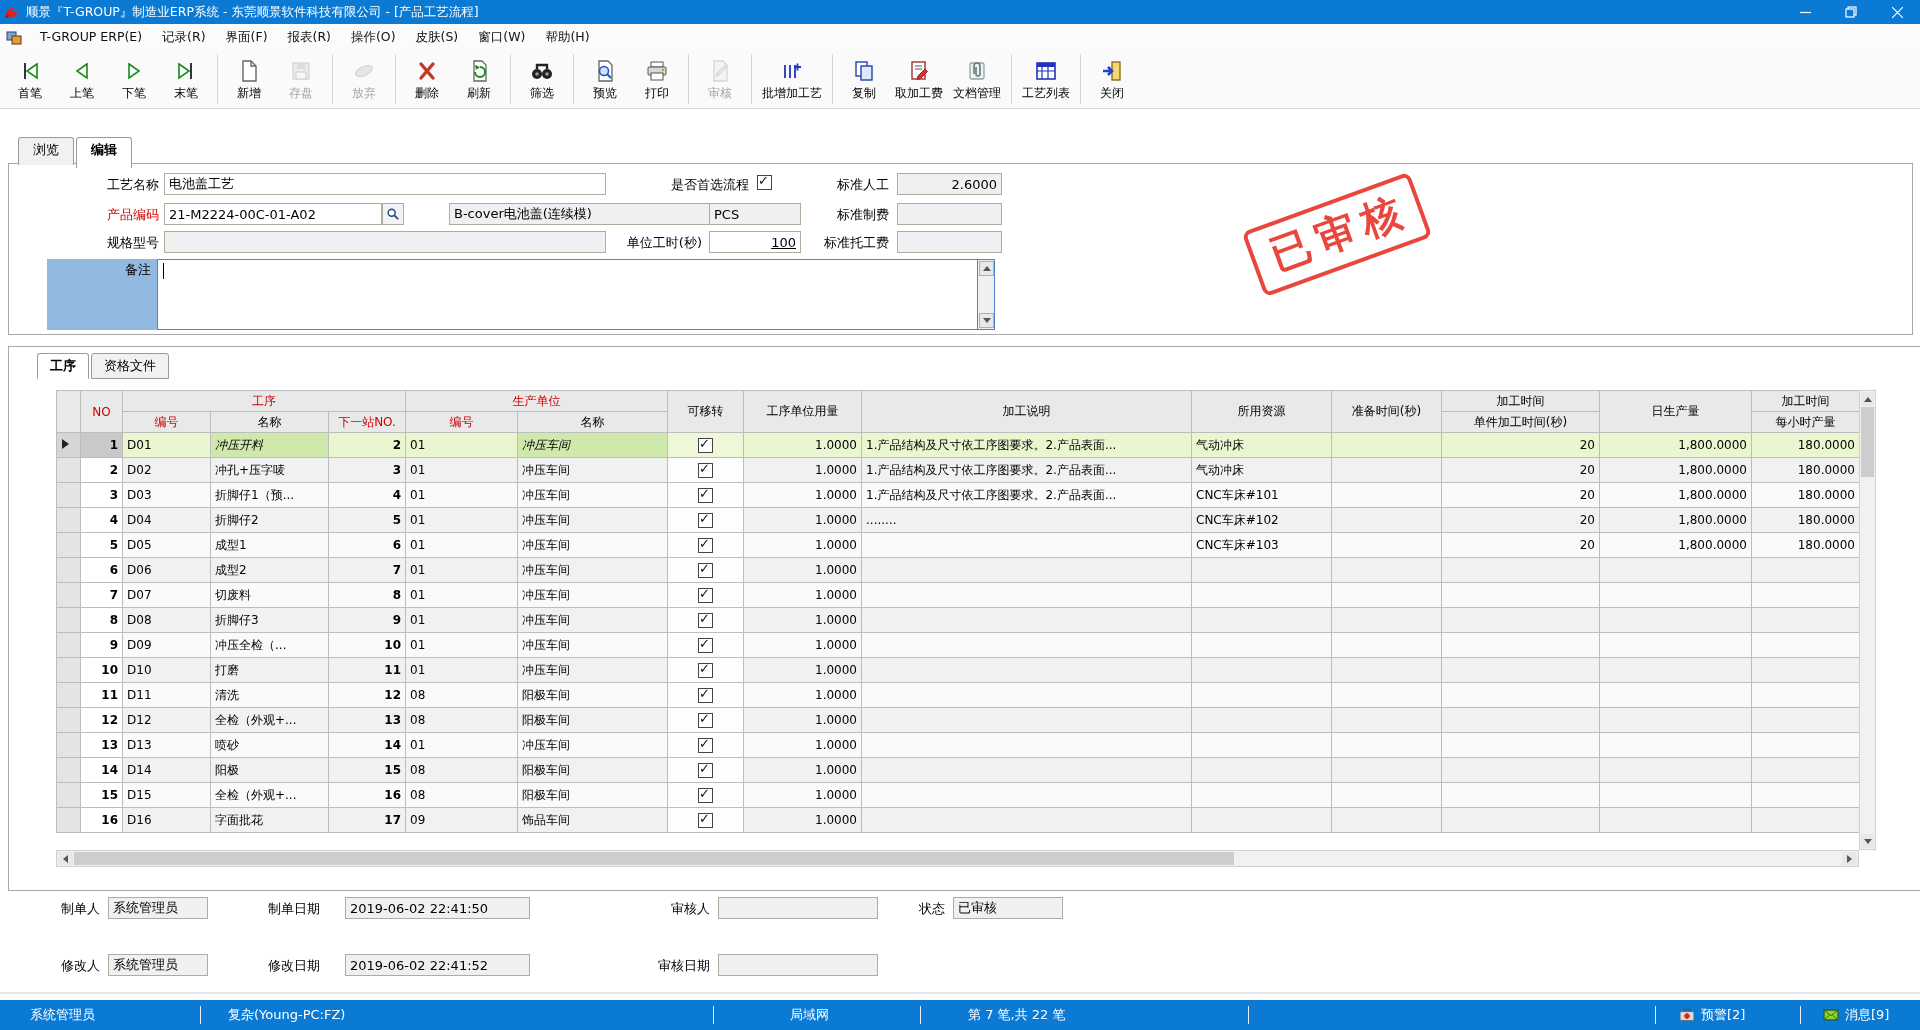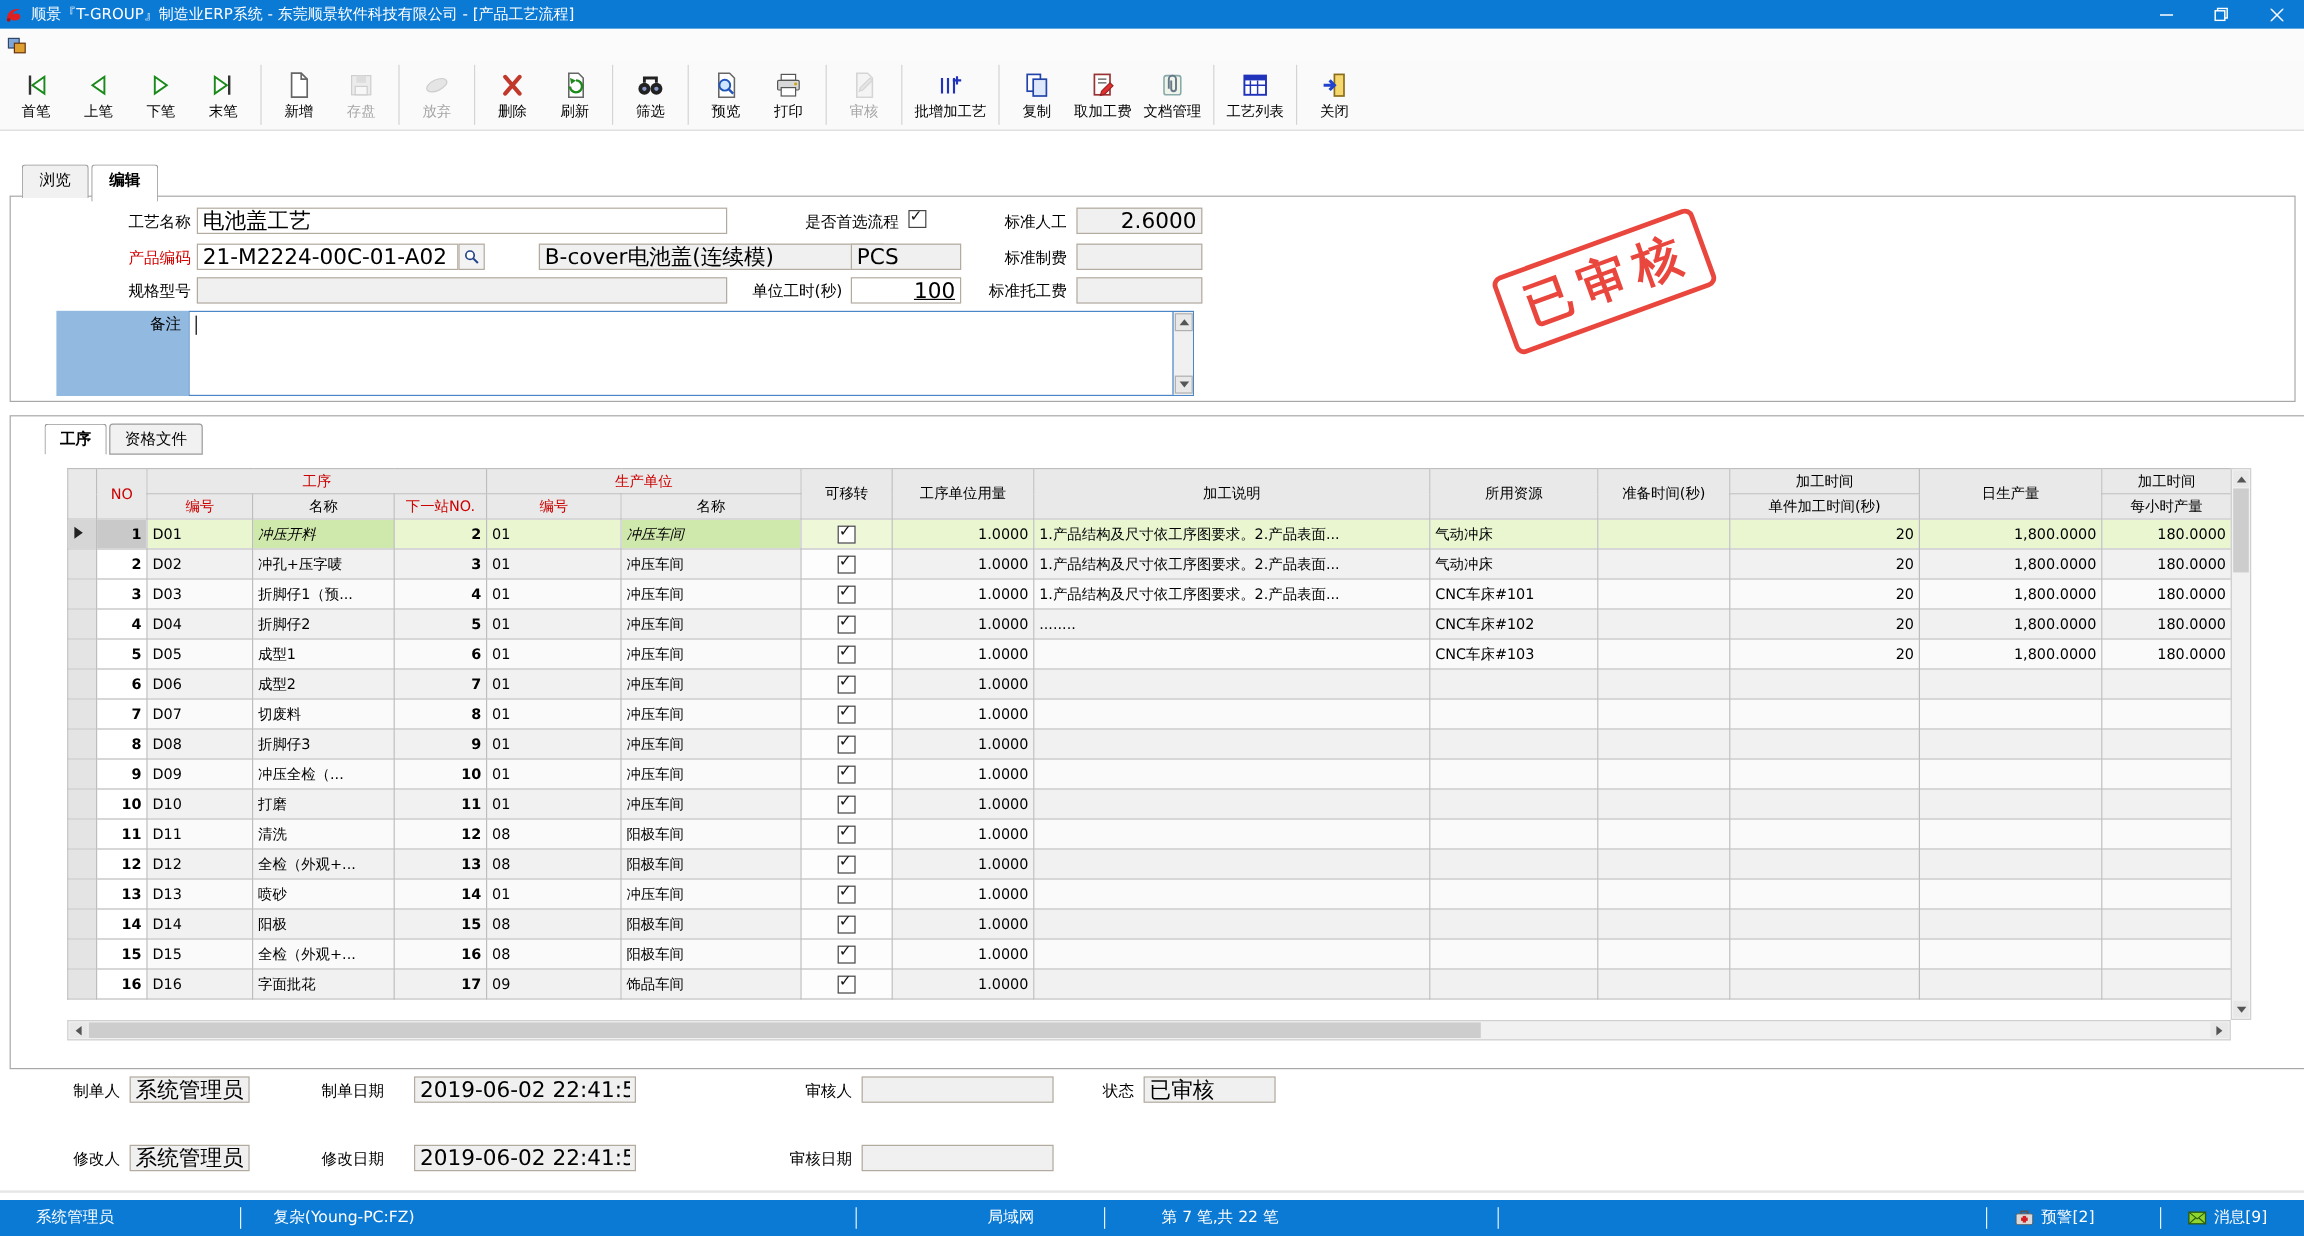--- a/index.html
+++ b/index.html
@@ -40,21 +40,21 @@
   .vtab{border:1px solid #9a9a9a;border-bottom:none;background:#f1f1f1;padding:3px 14px 0;
         margin-right:2px;font-size:13px;border-radius:3px 3px 0 0;height:24px;}
   .vtab.active{background:#fff;font-weight:bold;height:27px;position:relative;top:0;z-index:4;}
 
   
   .formpanel{position:absolute;left:8px;top:163px;width:1903px;height:170px;background:#fff;
              border:1px solid #a8a8a8;}
   .flabel{position:absolute;text-align:right;font-size:13px;color:#000;white-space:nowrap;}
   .flabel.red{color:#d40000;}
   .finput{position:absolute;height:22px;border:1px solid #b3ab9e;background:#fff;
-          font-family:inherit;font-size:18px;padding:0 4px;box-sizing:border-box;color:#000;}
+          font-family:inherit;font-size:13px;padding:0 4px;box-sizing:border-box;color:#000;}
   .finput.ro{background:#f0f0f0;}
   .finput.num{text-align:right;}
   .cb{display:inline-block;width:13px;height:13px;border:1px solid #444;background:#fff;
       position:relative;vertical-align:middle;}
   .cb .tick{position:absolute;left:0px;top:-3px;font-size:13px;color:#111;font-weight:bold;line-height:16px;}
   .lookup-btn{position:absolute;width:22px;height:22px;border:1px solid #b3ab9e;background:#f3f3f3;
               display:flex;align-items:center;justify-content:center;box-sizing:border-box;}
   .remark-label{position:absolute;left:38px;top:95px;width:110px;height:71px;background:#92b9e0;
                 text-align:right;padding:2px 6px 0 0;box-sizing:border-box;font-size:13px;}
   .remark-box{position:absolute;left:148px;top:95px;width:838px;height:71px;background:#fff;
@@ -154,20 +154,30 @@
   </div>
 </div>
 
 <div class="menubar">
   <span class="icon m-logo">
     <svg width="16" height="16" viewBox="0 0 16 16">
         <rect x="1" y="3" width="9" height="8" fill="#7da7d9" stroke="#334466"></rect>
         <rect x="6" y="7" width="9" height="8" fill="#e0a030" stroke="#663311"></rect>
       </svg>
   </span>
+  <span id="menu-items" style="display:flex;">
+      <span class="menu-item">T-GROUP ERP(E)</span>
+      <span class="menu-item">记录(R)</span>
+      <span class="menu-item">界面(F)</span>
+      <span class="menu-item">报表(R)</span>
+      <span class="menu-item">操作(O)</span>
+      <span class="menu-item">皮肤(S)</span>
+      <span class="menu-item">窗口(W)</span>
+      <span class="menu-item">帮助(H)</span>
+    </span>
   <div class="mdictrls">
     <span class="mdictrl">─</span>
     <span class="mdictrl"><svg width="12" height="12" viewBox="0 0 12 12">
           <rect x="3" y="1" width="8" height="8" fill="none" stroke="#333" stroke-width="1.3"></rect>
           <rect x="1" y="3" width="8" height="8" fill="#fbfbfb" stroke="#333" stroke-width="1.3"></rect>
         </svg></span>
     <span class="mdictrl"><svg width="11" height="11" viewBox="0 0 11 11">
           <path d="M0 0l11 11M11 0L0 11" stroke="#333" stroke-width="1.3"></path>
         </svg></span>
   </div>
@@ -783,21 +793,21 @@
   <input class="finput ro" style="left: 718px; top: 0px; width: 160px;" value="">
 </div>
 
 <div class="topline"></div>
 
 <div class="statusbar">
   <span class="sb-item" style="left:30px;">系统管理员</span>
   <span class="sb-sep" style="left:200px;"></span>
   <span class="sb-item" style="left:228px;">复杂(Young-PC:FZ)</span>
   <span class="sb-sep" style="left:713px;"></span>
-  <span class="sb-item" style="left:790px;margin-left:33px;">局域网</span>
+  <span class="sb-item" style="left:790px;">局域网</span>
   <span class="sb-sep" style="left:920px;"></span>
   <span class="sb-item" style="left:968px;">第 7 笔,共 22 笔</span>
   <span class="sb-sep" style="left:1248px;"></span>
   <span class="sb-sep" style="left:1655px;"></span>
   <span class="sb-item" style="left:1678px;">
     <span class="icon" style="margin-right:5px;">
       <svg width="18" height="18" viewBox="0 0 26 26">
           <rect x="3" y="8" width="20" height="13" rx="2" fill="#d9d9d9" stroke="#555"></rect>
           <path d="M9 8V5h8v3" fill="none" stroke="#555" stroke-width="2"></path>
           <rect x="11" y="10.5" width="4" height="8" fill="#d42020"></rect>

